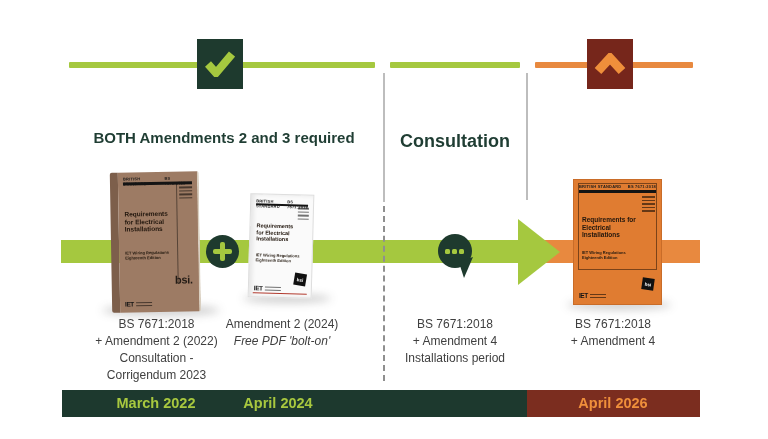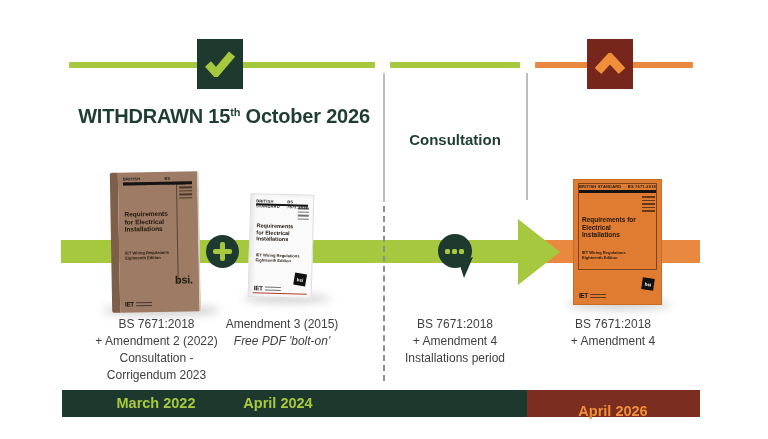--- a/index.html
+++ b/index.html
@@ -15,21 +15,21 @@
   .rail-orange{background:#e8893f;}
 
   
   .msq{width:46px;height:50px;top:39px;display:flex;align-items:center;justify-content:center;z-index:4;}
   .msq-green{background:#1e3a2e;}
   .msq-red{background:#76261b;}
 
   
   .h-with{left:54px;top:105px;width:340px;text-align:center;color:#1f3d33;font-weight:bold;font-size:20px;letter-spacing:-0.2px;}
   .h-sub{left:54px;top:129px;width:340px;text-align:center;color:#1f3d33;font-weight:bold;font-size:15px;}
-  .h-cons{left:394px;top:131px;width:122px;text-align:center;color:#1f3d33;font-weight:bold;font-size:15px;}
+  .h-cons{left:394px;top:131px;width:122px;text-align:center;color:#1f3d33;font-weight:bold;font-size:18px;}
   .h-am4{left:533px;top:104px;width:160px;text-align:center;color:#8e2a21;font-weight:bold;font-size:19px;letter-spacing:0.3px;}
   .sup{font-size:11px;vertical-align:7px;}
 
   
   .vline{width:2px;background:#bdbdbd;top:73px;}
   .vdash{width:0;border-left:2px dashed #8f8f8f;top:206px;height:175px;z-index:6;}
 
   
   .band{top:240px;height:23px;z-index:1;}
   .band-green{left:61px;width:457px;background:#a5c83f;}
@@ -104,23 +104,21 @@
     <svg width="30" height="26" viewBox="0 0 30 26">
       <path d="M3 13 L11 22 L27 3" fill="none" stroke="#a5c83f" stroke-width="8" stroke-linecap="butt"></path>
     </svg>
   </div>
   <div class="abs msq msq-red" style="left:587px;">
     <svg width="32" height="22" viewBox="0 0 32 22">
       <path d="M4 18 L16 5 L28 18" fill="none" stroke="#ef8f3b" stroke-width="9" stroke-linecap="butt" stroke-linejoin="miter"></path>
     </svg>
   </div>
 
-  <div class="abs h-with">
-    <span>WITHDRAWN 15</span><span class="sup">th</span><span> October 2026</span>
-  </div>
+  <div class="abs h-sub">BOTH Amendments 2 and 3 required</div>
   <div class="abs h-cons">Consultation</div>
 
   <div class="abs vline" style="left:383px;height:129px;"></div>
   <div class="abs vline" style="left:526px;height:127px;"></div>
   <div class="abs vdash" style="left:383px;"></div>
 
   <div class="abs band band-green"></div>
   <div class="abs band band-orange"></div>
   <div class="abs arrowhead"></div>
 
@@ -230,32 +228,32 @@
   <div class="abs dot" style="left:452px;"></div>
   <div class="abs dot" style="left:459px;"></div>
 
   <div class="abs cap" style="left:74px;width:165px;">
     <div>BS 7671:2018</div>
     <div>+ Amendment 2 (2022)</div>
     <div>Consultation -</div>
     <div>Corrigendum 2023</div>
   </div>
   <div class="abs cap" style="left:212px;width:140px;">
-    <div>Amendment 3 (2015)</div>
+    <div>Amendment 2 (2024)</div>
     <div class="it">Free PDF 'bolt-on'</div>
   </div>
   <div class="abs cap" style="left:385px;width:140px;">
     <div>BS 7671:2018</div>
     <div>+ Amendment 4</div>
     <div>Installations period</div>
   </div>
   <div class="abs cap" style="left:543px;width:140px;">
     <div>BS 7671:2018</div>
     <div>+ Amendment 4</div>
   </div>
 
   <div class="abs bar bar-green"></div>
   <div class="abs bar bar-red"></div>
   <div class="abs bar-label lbl-green" style="left:81px;">March 2022</div>
   <div class="abs bar-label lbl-green" style="left:203px;">April 2024</div>
-  <div class="abs bar-label lbl-orange" style="left:538px;margin-top:8px;">April 2026</div>
+  <div class="abs bar-label lbl-orange" style="left:538px;">April 2026</div>
 
 </div>
 
 </body></html>

